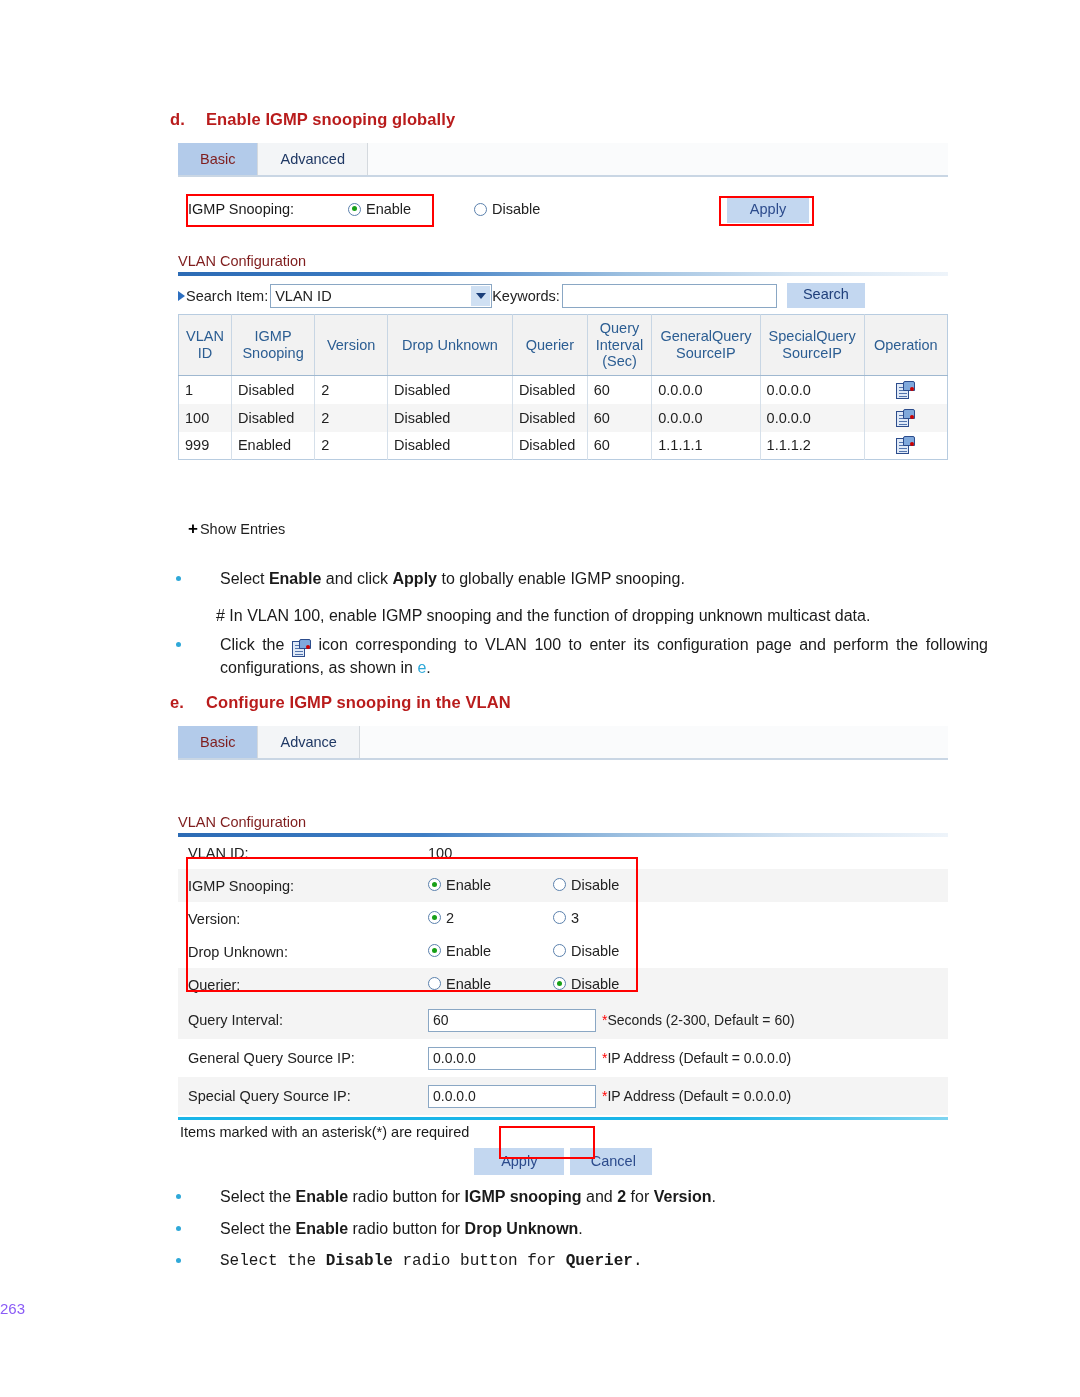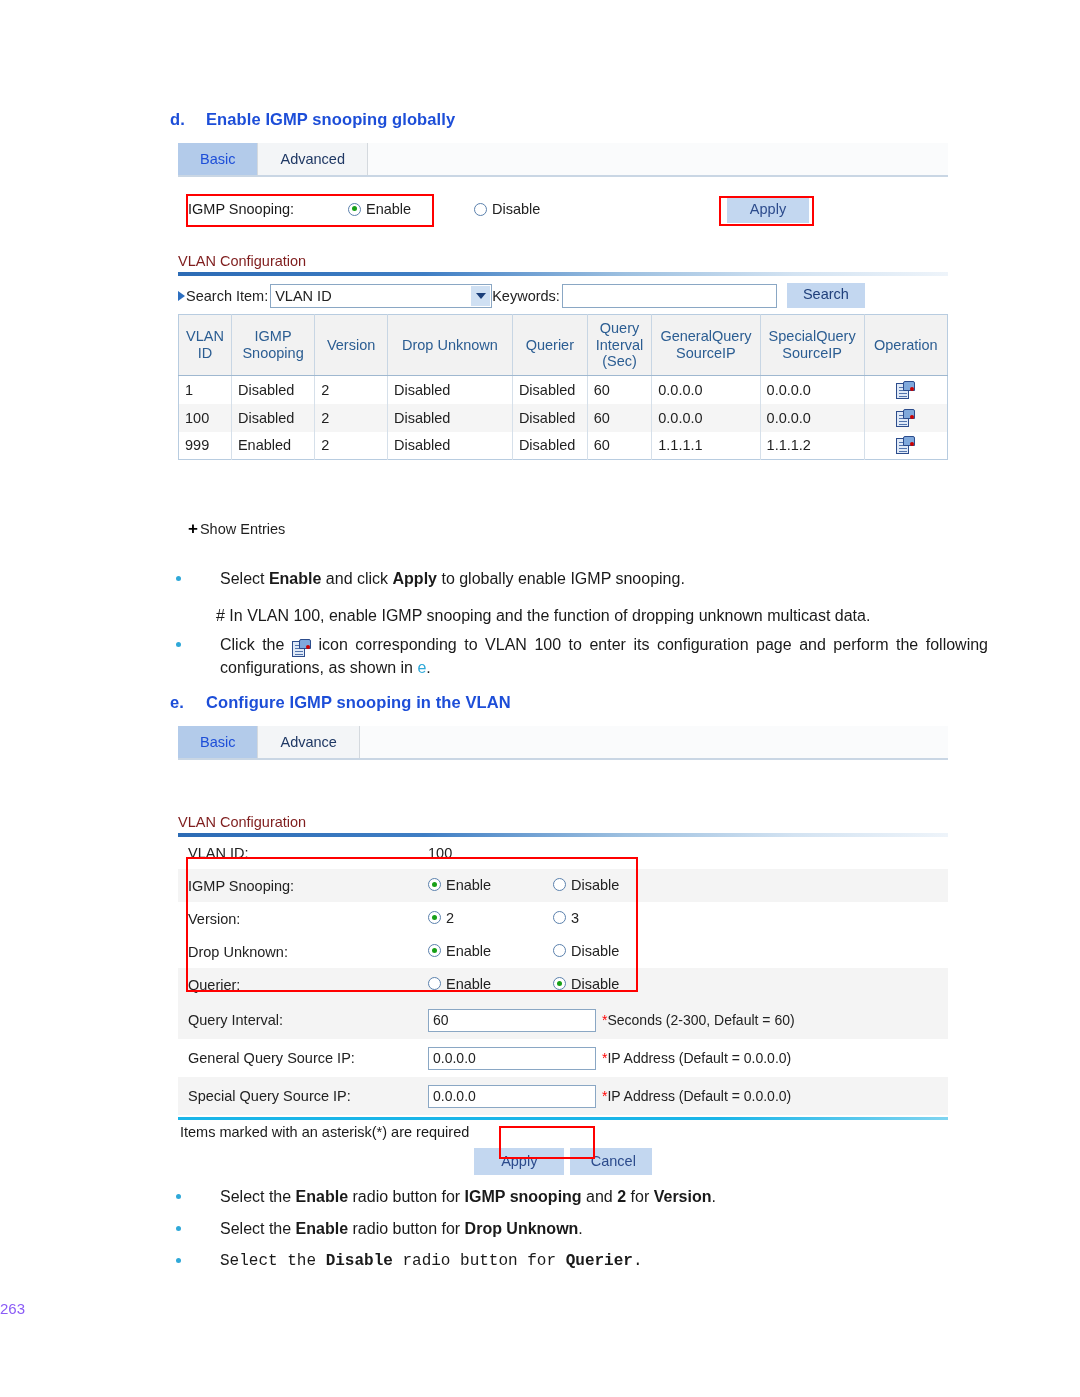--- a/index.html
+++ b/index.html
@@ -14,21 +14,21 @@
     overflow: hidden;
   }
 
   .page { position: absolute; inset: 0; }
 
   
   .doc-heading {
     position: absolute;
     font-size: 16.5px;
     font-weight: bold;
-    color: #1d4ed8;
+    color: #b91c1c;
     letter-spacing: .1px;
     white-space: nowrap;
   }
   .doc-heading .letter { display: inline-block; width: 36px; }
 
   
   .ui-panel {
     position: absolute;
     background: #ffffff;
     font-family: "Liberation Sans", sans-serif;
@@ -48,21 +48,21 @@
     padding: 0 22px;
     font-size: 14.5px;
     color: #1f3864;
     background: #f3f5f7;
     border-right: 1px solid #d4d9de;
     text-align: center;
     white-space: nowrap;
   }
   .tab.active {
     background: #b3cbea;
-    color: #1d4ed8;
+    color: #7f1d1d;
   }
   .tab-filler {
     flex: 1;
     height: 32px;
     background: #fafbfc;
   }
 
   
   .redbox {
     position: absolute;

